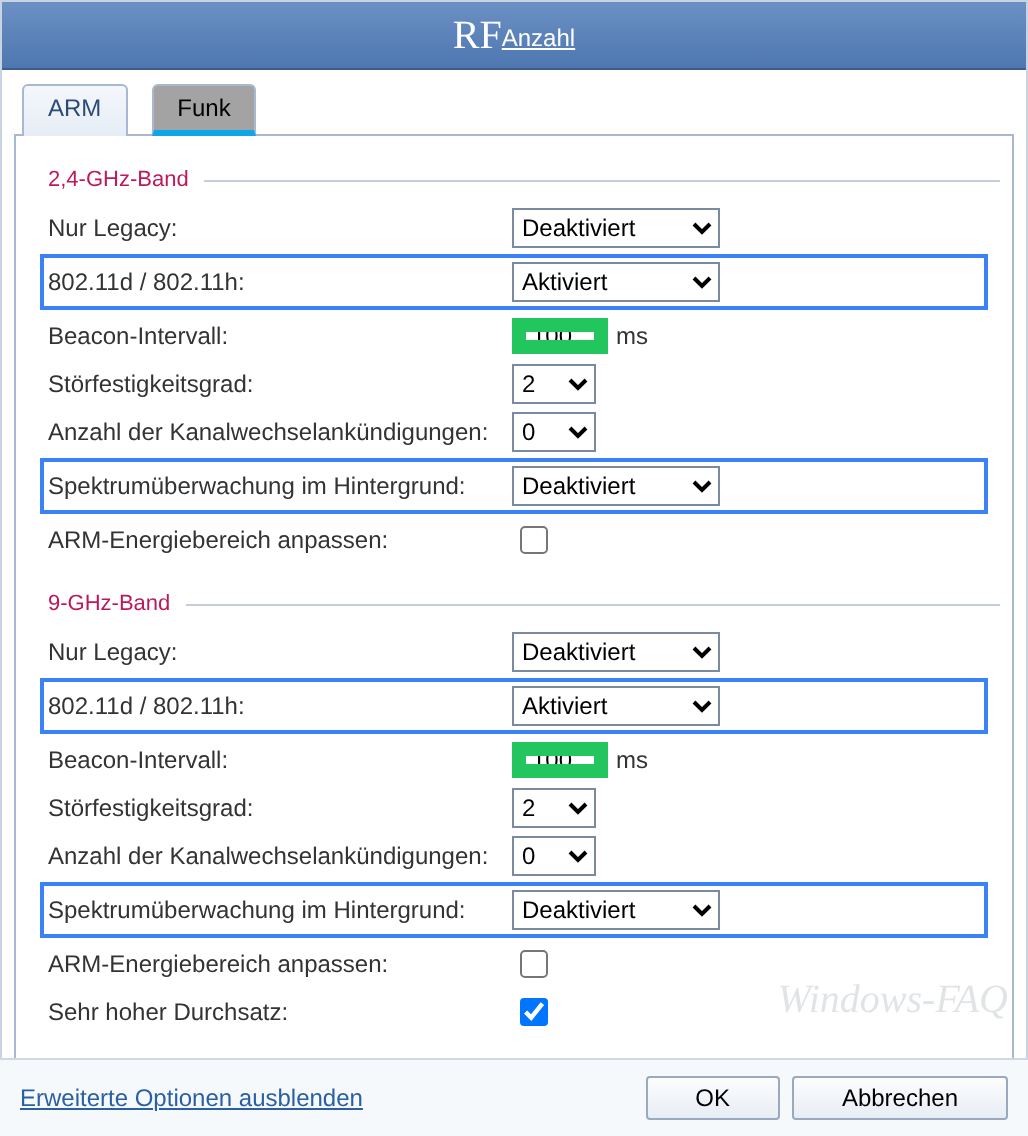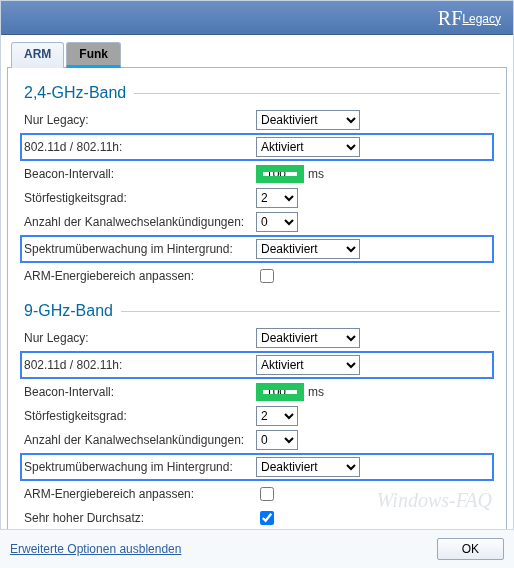--- a/index.html
+++ b/index.html
@@ -12,41 +12,40 @@
     width: 514px;
     height: 568px;
     overflow: hidden;
     border: 1px solid #c8d4e2;
   }
   .header {
     background: linear-gradient(#6b90c4, #4e77b0);
     color: #fff;
     padding: 6px 12px 4px 12px;
     display: flex;
-    justify-content: flex-end;
+    justify-content: center;
     align-items: center;
     border-bottom: 1px solid #3e5d8a;
   }
   .header .title {
     font-family: Georgia, 'Times New Roman', serif;
     font-size: 20px;
   }
   .header .help {
     color: #fff;
     text-decoration: underline;
     font-size: 12px;
     cursor: pointer;
   }
   .tabs {
     margin: 6px 0 0 10px;
     display: flex;
-    gap: 2px;
+    gap: 12px;
     position: relative;
     z-index: 2;
-    font-weight: bold;
   }
   .tab {
     border: 1px solid #a7b8cf;
     border-bottom: none;
     background: linear-gradient(#f4f7fb, #e6edf6);
     padding: 4px 12px;
     font-size: 12px;
     color: #2b4a77;
     border-radius: 3px 3px 0 0;
     cursor: pointer;
@@ -68,22 +67,22 @@
     position: relative;
   }
   fieldset.band {
     border: none;
     border-top: 1px solid #c3cedd;
     margin: 6px 0 14px 0;
     padding: 6px 0 0 0;
   }
   fieldset.band legend {
     padding-right: 8px;
-    color: #0369a1;
-    font-size: 16px;
+    color: #be185d;
+    font-size: 11px;
   }
   .row {
     display: flex;
     align-items: center;
     padding: 2px 4px 2px 2px;
     min-height: 24px;
   }
   .row.hl {
     border: 2px solid #3b82f6;
     margin: 1px 6px 1px -2px;
@@ -143,34 +142,34 @@
     font-size: 12px;
     border: 1px solid #9aa9bd;
     background: linear-gradient(#fdfdfe, #e7edf5);
     padding: 3px 24px;
     cursor: pointer;
     border-radius: 2px;
   }
   .watermark {
     position: absolute;
     bottom: 32px;
-    right: 14px;
+    right: 2px;
     font-size: 20px;
     color: rgba(120,130,145,0.22);
     font-family: Georgia, serif;
     pointer-events: none;
     font-style: italic;
   }
 </style>
 </head>
 <body>
 
 <div class="header">
   <span class="title">RF</span>
-  <a class="help">Legacy</a>
+  <a class="help">Anzahl</a>
 </div>
 
 <div class="tabs">
   <div class="tab">ARM</div>
   <div class="tab active">Funk</div>
 </div>
 
 <div class="panel">
 
   <fieldset class="band">
@@ -308,14 +307,15 @@
     </div>
   </fieldset>
 
   <div class="watermark">Windows-FAQ</div>
 </div>
 
 <div class="footer">
   <a class="optlink">Erweiterte Optionen ausblenden</a>
   <div class="btns">
     <button>OK</button>
+    <button>Abbrechen</button>
   </div>
 </div>
 
 </body></html>

